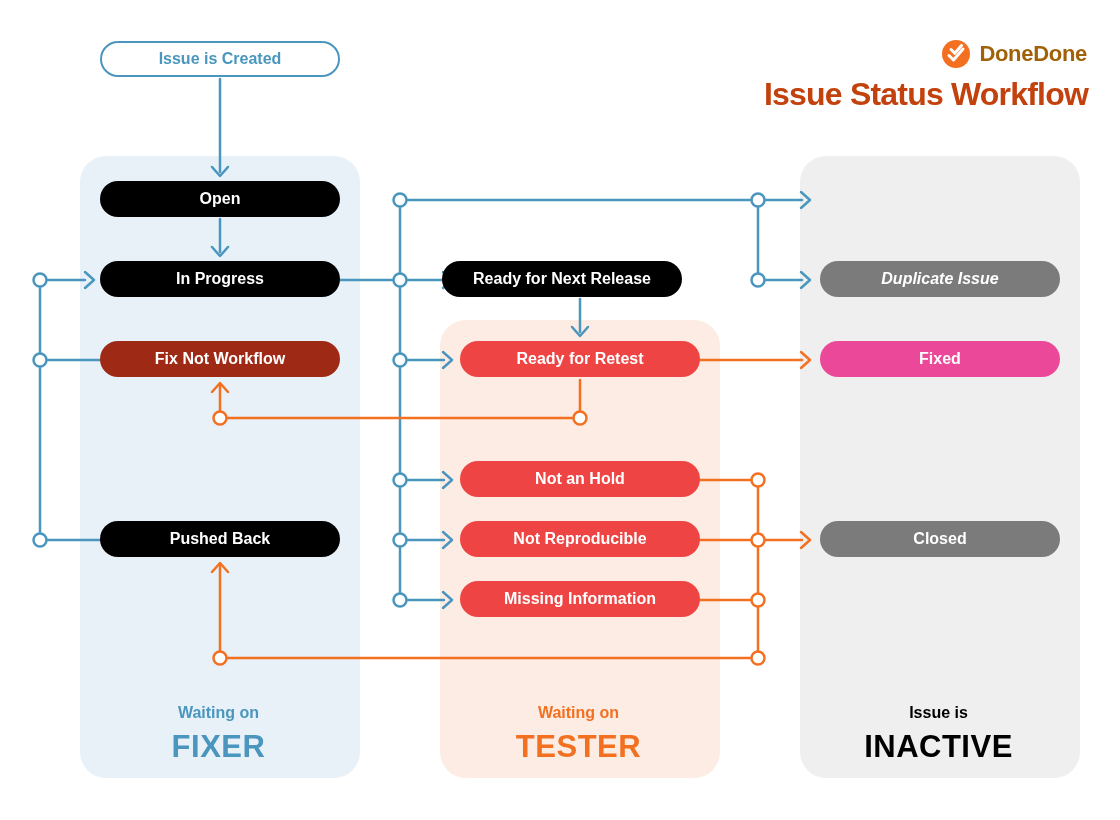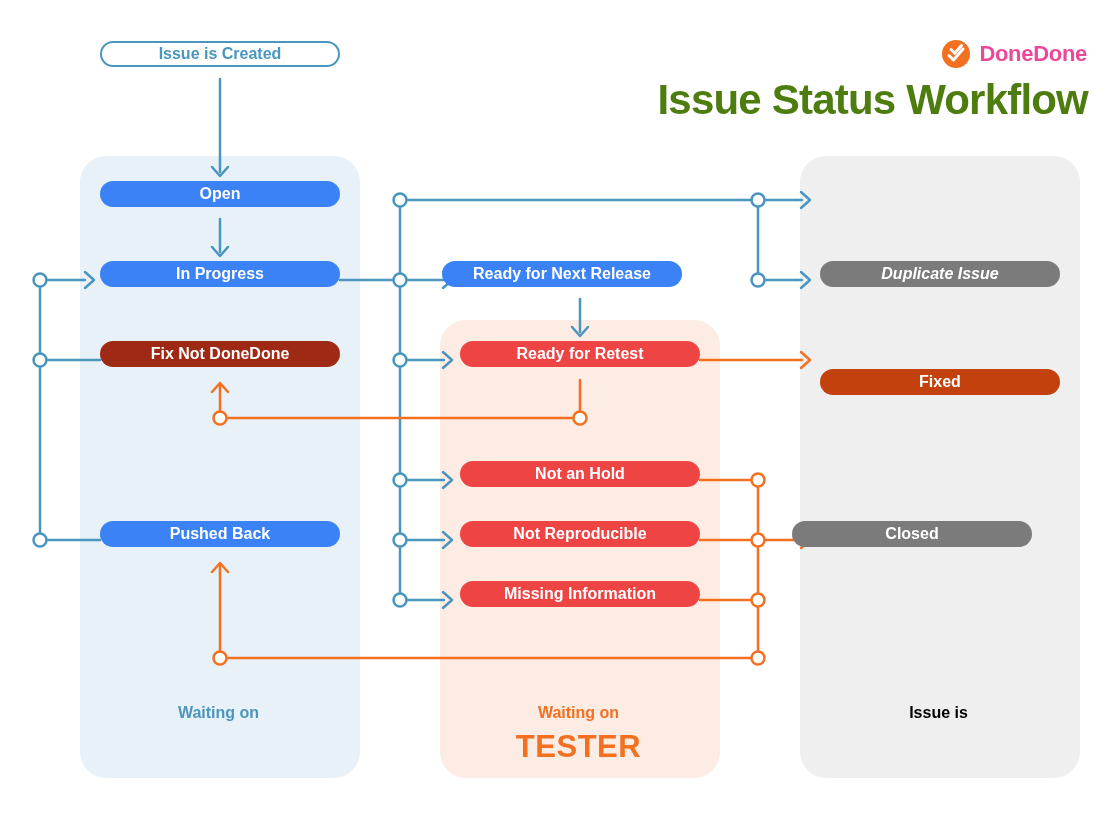--- a/index.html
+++ b/index.html
@@ -1,58 +1,58 @@
 <!DOCTYPE html>
 <html><head>
 <meta charset="utf-8">
 <style>
   html,body{margin:0;padding:0;background:#fff;}
   .canvas{position:relative;width:1120px;height:820px;background:#ffffff;
     font-family:"Liberation Sans",sans-serif;overflow:hidden;}
 
   
   .brand{position:absolute;top:40px;right:33px;display:flex;align-items:center;gap:9px;z-index:5;}
-  .brand-text{font-size:22px;font-weight:bold;color:#ec4899;letter-spacing:-0.3px;}
-  .title{position:absolute;top:76px;right:32px;font-size:42px;font-weight:bold;
-    color:#4d7c0f;letter-spacing:-0.8px;z-index:5;}
+  .brand-text{font-size:22px;font-weight:bold;color:#a16207;letter-spacing:-0.3px;}
+  .title{position:absolute;top:76px;right:32px;font-size:32px;font-weight:bold;
+    color:#c2410c;letter-spacing:-0.8px;z-index:5;}
 
   
   .col{position:absolute;border-radius:26px;z-index:1;}
   .col-fixer{left:80px;top:156px;width:280px;height:622px;background:#e9f1f8;}
   .col-tester{left:440px;top:320px;width:280px;height:458px;background:#fcece3;}
   .col-inactive{left:800px;top:156px;width:280px;height:622px;background:#efefef;}
 
   .col-footer{position:absolute;width:277px;text-align:center;top:704px;z-index:4;}
   .f-fixer{left:80px;} .f-tester{left:440px;} .f-inactive{left:800px;}
   .col-sub{font-size:16px;font-weight:bold;}
   .col-big{font-size:31px;font-weight:bold;letter-spacing:0.5px;margin-top:7px;}
   .c-blue{color:#4a96be;} .c-orange{color:#f37021;} .c-gray{color:#000000;}
 
   
-  .pill{position:absolute;width:240px;height:26px;border-radius:19px;display:flex;
+  .pill{position:absolute;width:240px;height:36px;border-radius:19px;display:flex;
     align-items:center;justify-content:center;font-size:16px;font-weight:bold;
     color:#fff;z-index:3;box-sizing:border-box;}
-  .bg-blue{background:#3b82f6;} .bg-orange{background:#ef4444;}
-  .bg-red{background:#9e2a16;} .bg-green{background:#c2410c;margin-top:28px;} .bg-gray{background:#7b7b7b;}
+  .bg-blue{background:#000000;} .bg-orange{background:#ef4444;}
+  .bg-red{background:#9e2a16;} .bg-green{background:#ec4899;} .bg-gray{background:#7b7b7b;}
   .pill-start{background:#fff;border:2px solid #4a96be;color:#4a96be;}
 
   #n-issue-created{left:100px;top:41px;}
   #n-open{left:100px;top:181px;}
   #n-in-progress{left:100px;top:261px;}
   #n-fix-not-confirmed{left:100px;top:341px;}
   #n-pushed-back{left:100px;top:521px;}
   #n-ready-next-release{left:442px;top:261px;}
   #n-ready-retest{left:460px;top:341px;}
   #n-not-an-issue{left:460px;top:461px;}
   #n-not-reproducible{left:460px;top:521px;}
   #n-missing-information{left:460px;top:581px;}
   #n-on-hold{left:820px;top:181px;}
   #n-duplicate-issue{left:820px;top:261px;font-style:italic;}
   #n-fixed{left:820px;top:341px;}
-  #n-closed{left:792px;top:521px;}
+  #n-closed{left:820px;top:521px;}
 
   
   svg.wires{position:absolute;left:0;top:0;z-index:2;pointer-events:none;}
   .wb{stroke:#4a96be;} .wo{stroke:#f37021;}
   .wires line, .wires polyline{fill:none;stroke-width:2.5;stroke-linecap:round;stroke-linejoin:round;}
   .wires circle{fill:#ffffff;stroke-width:2.5;}
 </style>
 </head>
 <body>
 
@@ -160,35 +160,37 @@
       <circle cx="758" cy="540" r="6.5" stroke="#f37021"></circle>
       <circle cx="758" cy="600" r="6.5" stroke="#f37021"></circle>
       <circle cx="758" cy="658" r="6.5" stroke="#f37021"></circle>
       <circle cx="220" cy="658" r="6.5" stroke="#f37021"></circle>
     </g>
   </svg>
 
   <div class="pill pill-start" id="n-issue-created">Issue is Created</div>
   <div class="pill bg-blue" id="n-open">Open</div>
   <div class="pill bg-blue" id="n-in-progress">In Progress</div>
-  <div class="pill bg-red" id="n-fix-not-confirmed">Fix Not DoneDone</div>
+  <div class="pill bg-red" id="n-fix-not-confirmed">Fix Not Workflow</div>
   <div class="pill bg-blue" id="n-pushed-back">Pushed Back</div>
   <div class="pill bg-blue" id="n-ready-next-release">Ready for Next Release</div>
   <div class="pill bg-orange" id="n-ready-retest">Ready for Retest</div>
   <div class="pill bg-orange" id="n-not-an-issue">Not an Hold</div>
   <div class="pill bg-orange" id="n-not-reproducible">Not Reproducible</div>
   <div class="pill bg-orange" id="n-missing-information">Missing Information</div>
   <div class="pill bg-gray" id="n-duplicate-issue">Duplicate Issue</div>
   <div class="pill bg-green" id="n-fixed">Fixed</div>
   <div class="pill bg-gray" id="n-closed">Closed</div>
 
   <div class="col-footer f-fixer">
     <div class="col-sub c-blue">Waiting on</div>
+    <div class="col-big c-blue">FIXER</div>
   </div>
   <div class="col-footer f-tester">
     <div class="col-sub c-orange">Waiting on</div>
     <div class="col-big c-orange">TESTER</div>
   </div>
   <div class="col-footer f-inactive">
     <div class="col-sub c-gray">Issue is</div>
+    <div class="col-big c-gray">INACTIVE</div>
   </div>
 
 </div>
 
 </body></html>

